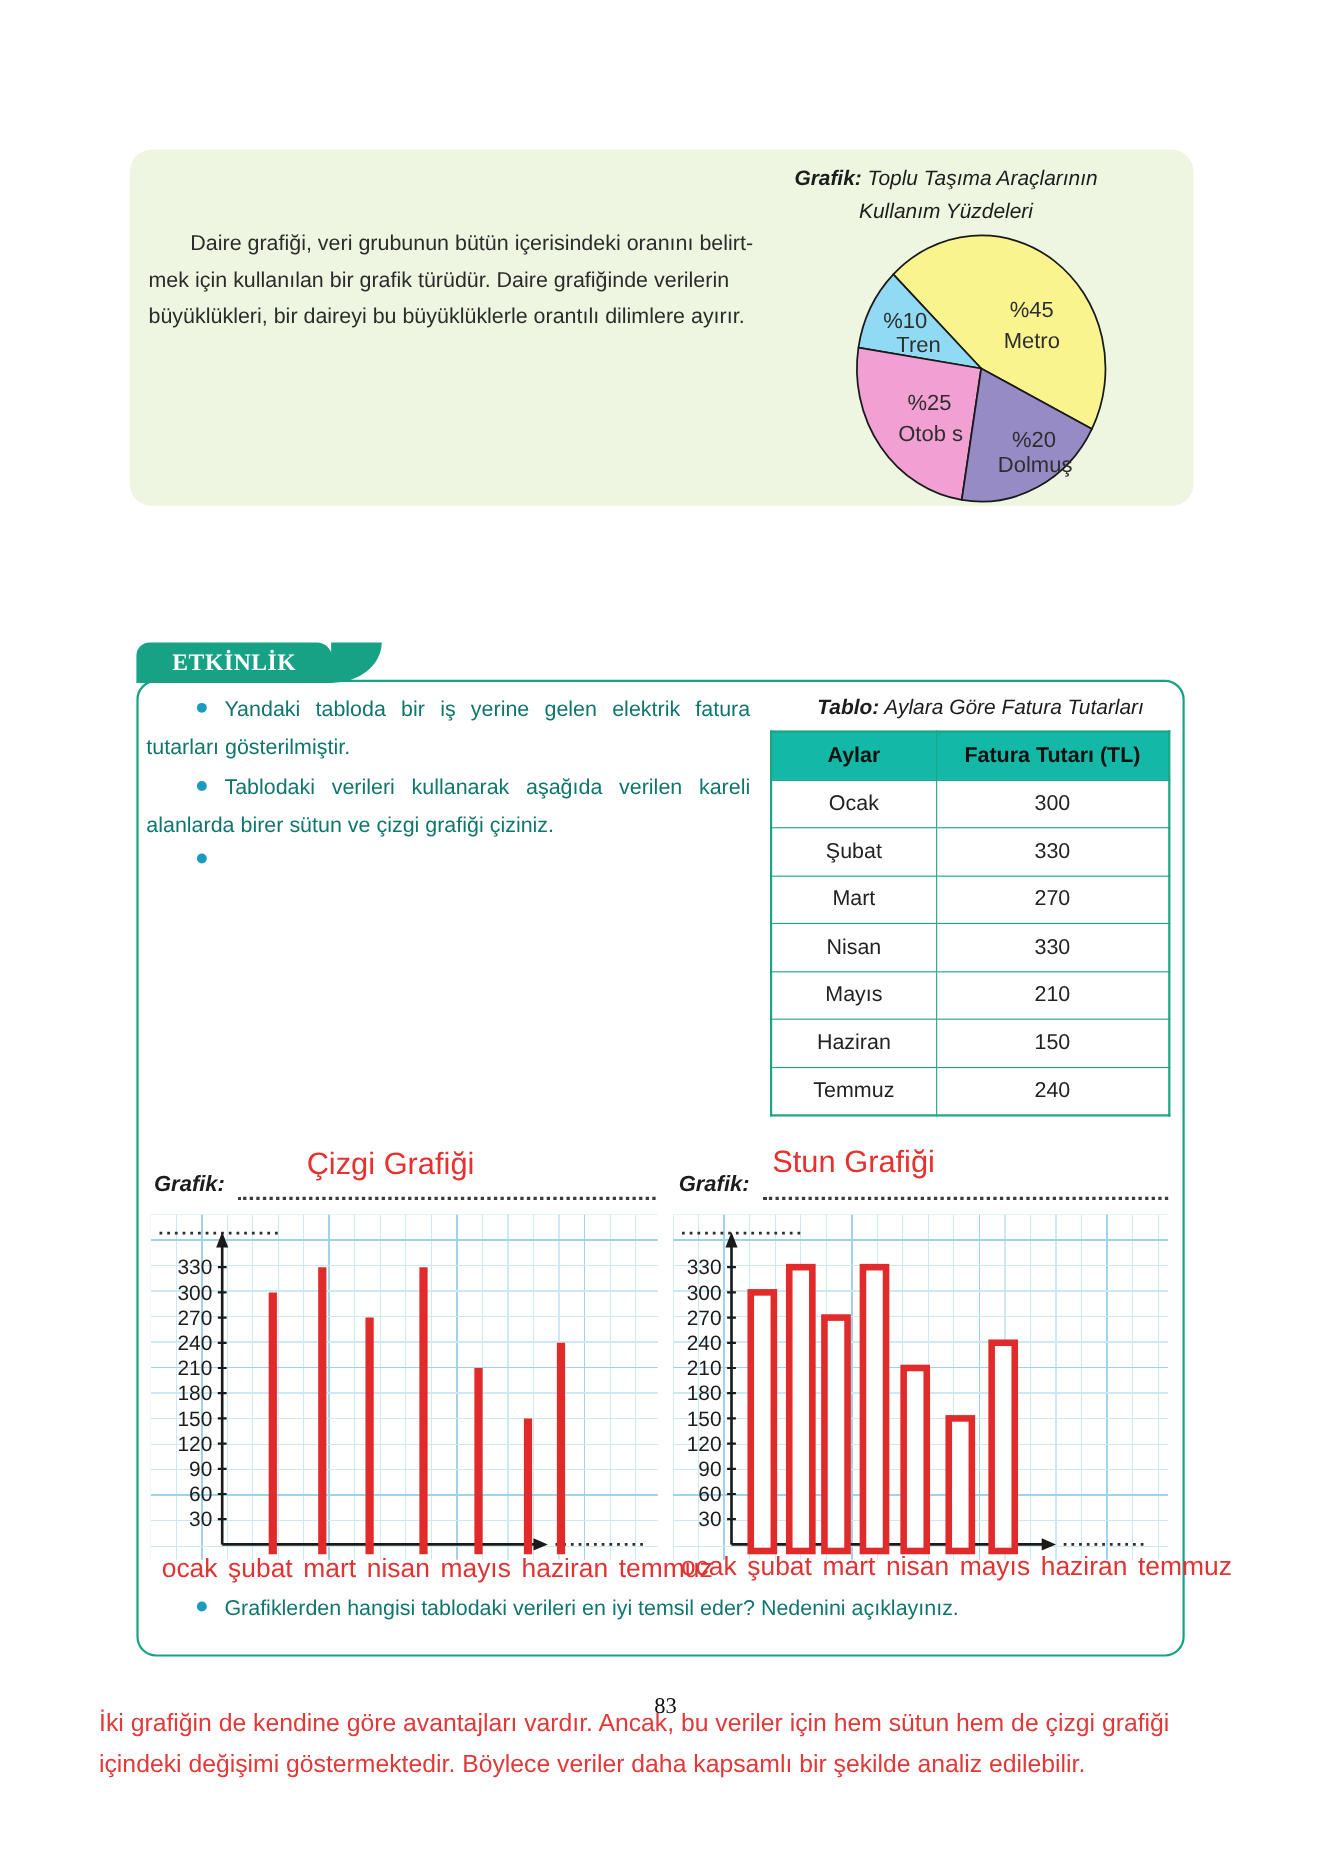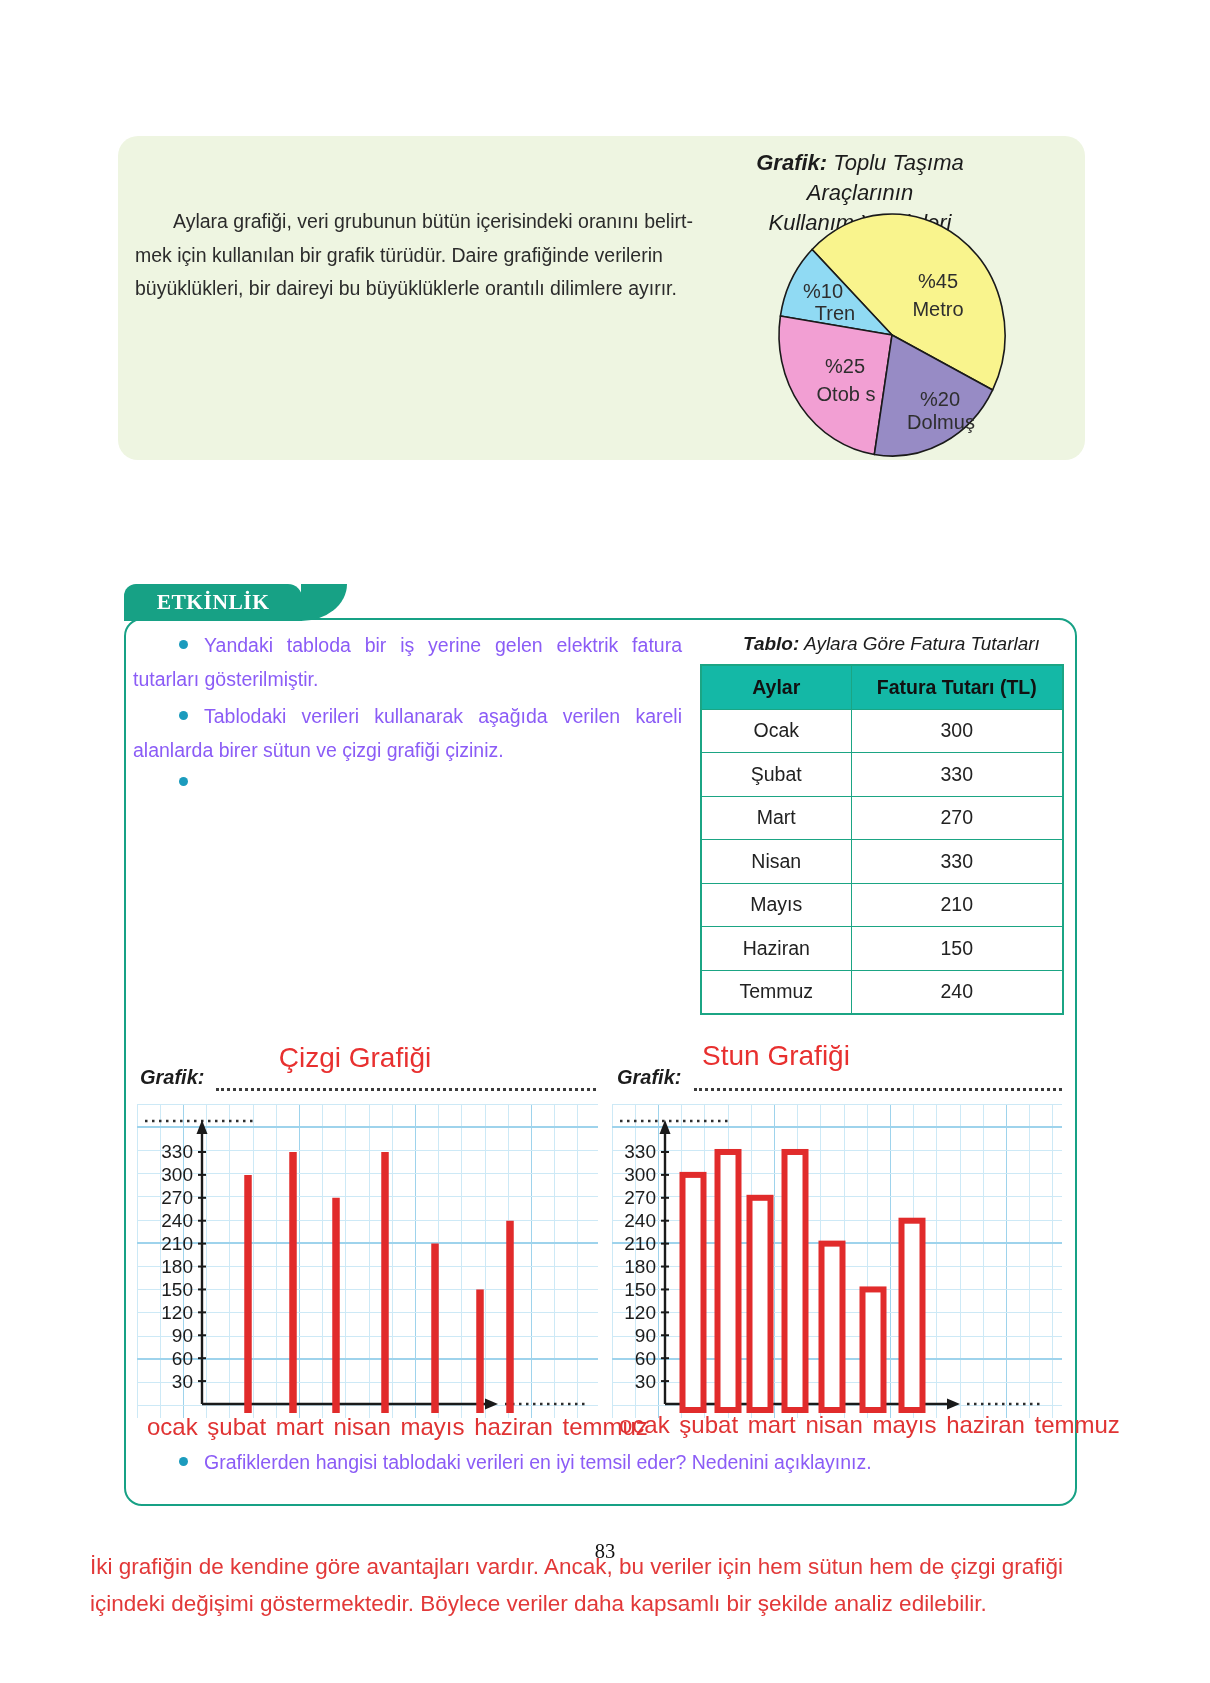--- a/index.html
+++ b/index.html
@@ -5,37 +5,37 @@
   html,body{margin:0;padding:0;}
   body{
     width:1210px;height:1683px;position:relative;background:#ffffff;
     font-family:"Liberation Sans", sans-serif;color:#2b2b2b;overflow:hidden;
   }
   .abs{position:absolute;}
 
   
   #top-box{left:118px;top:136px;width:967px;height:324px;background:#eef5e1;border-radius:20px;}
   #top-title{left:712px;top:148px;width:296px;text-align:center;font-style:italic;
-             font-size:22px;line-height:30px;color:#1c1c1c;}
+             font-size:19px;line-height:30px;color:#1c1c1c;}
   #top-title .prefix{font-weight:bold;}
   #top-paragraph{left:135px;top:205px;width:580px;font-size:19.5px;line-height:33.5px;color:#2b2b2b;}
   #top-paragraph .pline{white-space:nowrap;}
   #top-paragraph .pl1{text-indent:38px;}
 
   
   #activity-tab{left:124px;top:584px;width:178px;height:37px;background:#17a185;
                 border-radius:12px 14px 0 0;color:#ffffff;
                 font-family:"Liberation Serif", serif;font-weight:bold;font-size:21.5px;
                 letter-spacing:.5px;line-height:37px;text-align:center;z-index:3;}
   #tab-swoosh{left:301px;top:584px;width:46px;height:37px;background:#17a185;
               border-radius:0 0 100% 0;z-index:2;}
   #activity-box{left:124px;top:618px;width:949px;height:884px;border:2.5px solid #17a185;
                 border-radius:18px;background:#ffffff;z-index:1;}
 
-  .bullet{font-size:19.5px;line-height:33.5px;color:#8b5cf6;text-indent:46px;z-index:4;}
+  .bullet{font-size:19.5px;line-height:33.5px;color:#0f766e;text-indent:46px;z-index:4;}
   .bullet.just{text-align:justify;}
   .dot{display:inline-block;width:9px;height:9px;border-radius:50%;background:#1b9bbd;
        margin-right:16px;position:relative;top:-3px;}
   #bullet-1{left:133px;top:629px;width:549px;}
   #bullet-2{left:133px;top:700px;width:549px;}
   #bullet-3{left:133px;top:766px;width:720px;}
   #bullet-4{left:133px;top:1446px;width:920px;}
 
   
   #table-title{left:743px;top:633px;font-size:19px;font-style:italic;color:#1c1c1c;z-index:4;}
@@ -73,21 +73,21 @@
 </style>
 </head>
 <body>
 
 <div class="abs" id="top-box">
   <div class="abs" id="top-title" style="left:594px;top:12px;">
     <div><span class="prefix">Grafik:</span> <span>Toplu Taşıma Araçlarının</span></div>
     <div>Kullanım Yüzdeleri</div>
   </div>
   <div class="abs" id="top-paragraph" style="left:17px;top:69px;">
-    <div class="pline pl1">Aylara grafiği, veri grubunun bütün içerisindeki oranını belirt-</div>
+    <div class="pline pl1">Daire grafiği, veri grubunun bütün içerisindeki oranını belirt-</div>
     <div class="pline">mek için kullanılan bir grafik türüdür. Daire grafiğinde verilerin</div>
     <div class="pline">büyüklükleri, bir daireyi bu büyüklüklerle orantılı dilimlere ayırır.</div>
   </div>
   <svg class="abs" id="pie-svg" style="left:650px;top:70px;" width="248" height="256" viewBox="0 0 248 256">
       <g>
         <path d="M124,129 L224.68,183.93 A113,121 0 0 0 44.10,43.44 Z" fill="#f9f48d" stroke="#1a1a1a" stroke-width="1.6" stroke-linejoin="round"></path>
         <path d="M124,129 L44.10,43.44 A113,121 0 0 0 12.39,110.07 Z" fill="#90daf3" stroke="#1a1a1a" stroke-width="1.6" stroke-linejoin="round"></path>
         <path d="M124,129 L12.39,110.07 A113,121 0 0 0 106.32,248.51 Z" fill="#f29fd3" stroke="#1a1a1a" stroke-width="1.6" stroke-linejoin="round"></path>
         <path d="M124,129 L106.32,248.51 A113,121 0 0 0 224.68,183.93 Z" fill="#978bc5" stroke="#1a1a1a" stroke-width="1.6" stroke-linejoin="round"></path>
       </g>

